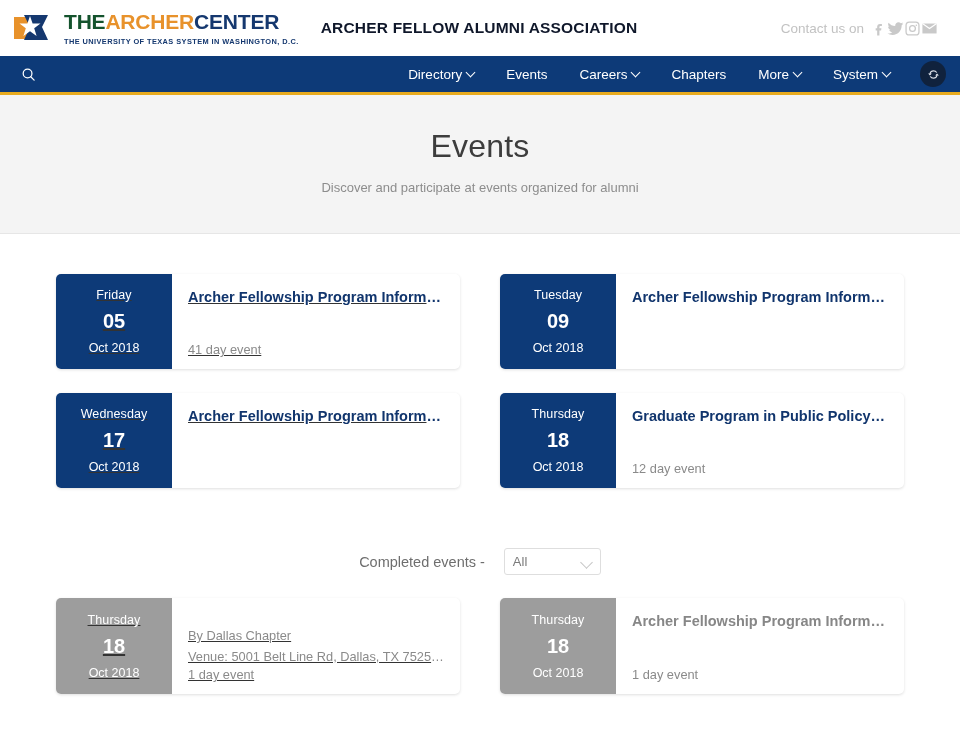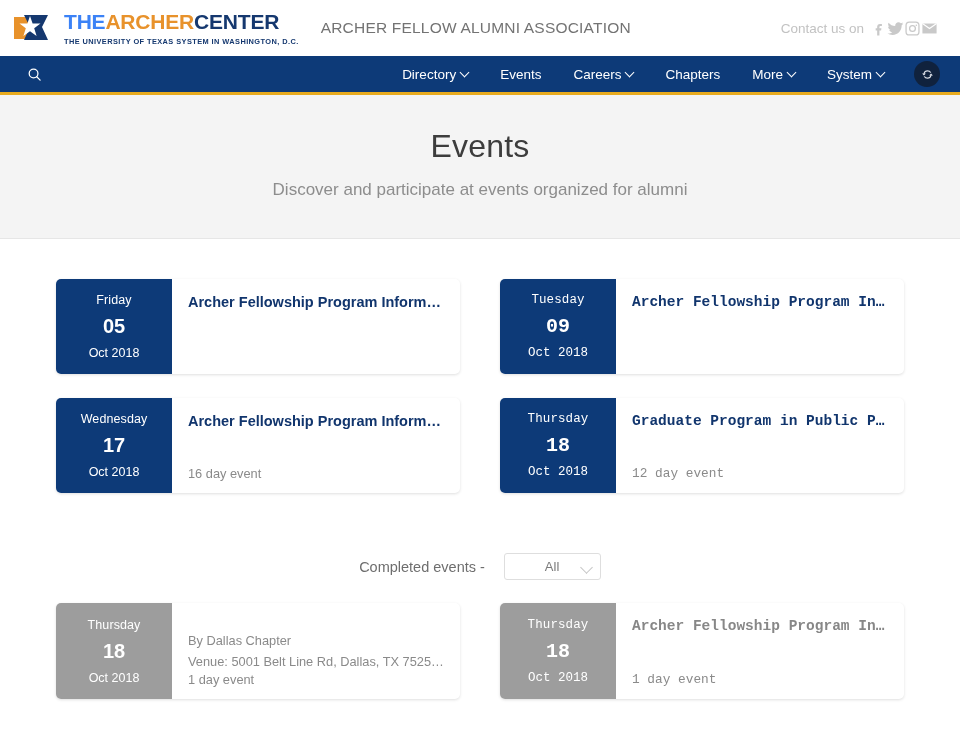--- a/index.html
+++ b/index.html
@@ -19,47 +19,47 @@
     align-items:center;
     padding:0 22px 0 14px;
     background:#ffffff;
   }
   .logo-wrap { display:flex; align-items:center; flex:0 0 auto; }
   .logo-mark { width:44px; height:30px; flex:0 0 auto; }
   .logo-text { margin-left:6px; line-height:1; }
   .logo-line1 {
     font-size:21px; font-weight:bold; letter-spacing:-0.2px; white-space:nowrap;
   }
-  .lt-the  { color:#3b82f6; }
+  .lt-the  { color:#14532d; }
   .lt-arch { color:#e8922b; }
   .lt-cent { color:#15386f; }
   .logo-line2 {
     font-size:7.4px; color:#15386f; font-weight:bold;
     letter-spacing:0.42px; margin-top:6px; white-space:nowrap;
   }
   .site-title {
     margin-left:22px;
-    font-size:15.5px; font-weight:normal; color:#737373;
+    font-size:15.5px; font-weight:bold; color:#0f172a;
     letter-spacing:0.2px; white-space:nowrap;
   }
   .topbar-right {
     margin-left:auto; display:flex; align-items:center; 
     color:#c9c9c9;
   }
   .contact-label { font-size:13.5px; color:#c2c2c2; margin-right:6px; }
   .social-icon { width:17px; height:17px; display:block; fill:#c9c9c9; }
 
   
   .navbar {
     height:39px;
     background:#0d3a78;
     border-bottom:3px solid #e8ab1f;
     display:flex;
     align-items:center;
-    padding:0 20px;
+    padding:0 14px;
     position:relative;
   }
   .nav-search { width:28px; height:28px; display:flex; align-items:center; justify-content:center; cursor:pointer; }
   .nav-search svg { width:15px; height:15px; stroke:#ffffff; fill:none; stroke-width:2; }
   .nav-items {
     margin-left:auto; margin-right:0;
     display:flex; align-items:center; gap:0;
   }
   .nav-item {
     color:#ffffff; font-size:13.5px; padding:0 16px;
@@ -87,32 +87,32 @@
     border-bottom:1px solid #e6e6e6;
     padding:33px 0 38px;
     text-align:center;
   }
   .hero h1 {
     margin:0;
     font-size:32px; font-weight:normal; color:#3d3d3d; letter-spacing:0.2px;
   }
   .hero p {
     margin:15px 0 0;
-    font-size:17px; color:#8d8d8d;
+    font-size:13px; color:#8d8d8d;
   }
 
   
   .content { padding:0 56px; }
   .grid {
     display:flex; flex-wrap:wrap;
     margin-top:40px;
   }
   .col { width:50%; display:flex; }
-  .col-left  { padding-right:20px; }
-  .col-right { padding-left:20px;font-family:Liberation Mono, monospace; }
+  .col-left  { padding-right:20px;text-decoration:underline; }
+  .col-right { padding-left:20px; }
 
   .event-card {
     display:flex;
     width:100%;
     background:#ffffff;
     border-radius:5px;
     box-shadow:0 1px 3px rgba(0,0,0,0.13);
     overflow:hidden;
     margin-bottom:24px;
     cursor:pointer;
@@ -160,21 +160,21 @@
   .select-box {
     position:relative;
     width:97px; height:27px;
     border:1px solid #dedede;
     border-radius:3px;
     background:#ffffff;
     display:flex; align-items:center;
     padding:0 8px;
     cursor:pointer;
   }
-  .select-value { font-size:13px; color:#7b7b7b;margin-left:32px; }
+  .select-value { font-size:13px; color:#7b7b7b; }
   .select-caret {
     position:absolute; right:9px; top:9px;
     width:9px; height:9px;
     border-right:1.5px solid #c5c5c5; border-bottom:1.5px solid #c5c5c5;
     transform:rotate(45deg);
   }
   .grid.completed { margin-top:23px; }
 </style>
 </head>
 <body>
@@ -270,20 +270,21 @@
     <div class="col col-left">
       <div class="event-card">
         <div class="date-block">
           <div class="dow">Friday</div>
           <div class="dnum">05</div>
           <div class="dmy">Oct 2018</div>
         </div>
         <div class="event-body">
           <div class="event-title">Archer Fellowship Program Informa...</div>
           <div class="event-spacer"></div>
+          <div class="event-duration">41 day event</div>
         </div>
       </div>
     </div>
 
     <div class="col col-right">
       <div class="event-card">
         <div class="date-block">
           <div class="dow">Tuesday</div>
           <div class="dnum">09</div>
           <div class="dmy">Oct 2018</div>
@@ -298,21 +299,20 @@
     <div class="col col-left">
       <div class="event-card">
         <div class="date-block">
           <div class="dow">Wednesday</div>
           <div class="dnum">17</div>
           <div class="dmy">Oct 2018</div>
         </div>
         <div class="event-body">
           <div class="event-title">Archer Fellowship Program Informa...</div>
           <div class="event-spacer"></div>
-          <div class="event-duration">16 day event</div>
         </div>
       </div>
     </div>
 
     <div class="col col-right">
       <div class="event-card">
         <div class="date-block">
           <div class="dow">Thursday</div>
           <div class="dnum">18</div>
           <div class="dmy">Oct 2018</div>

